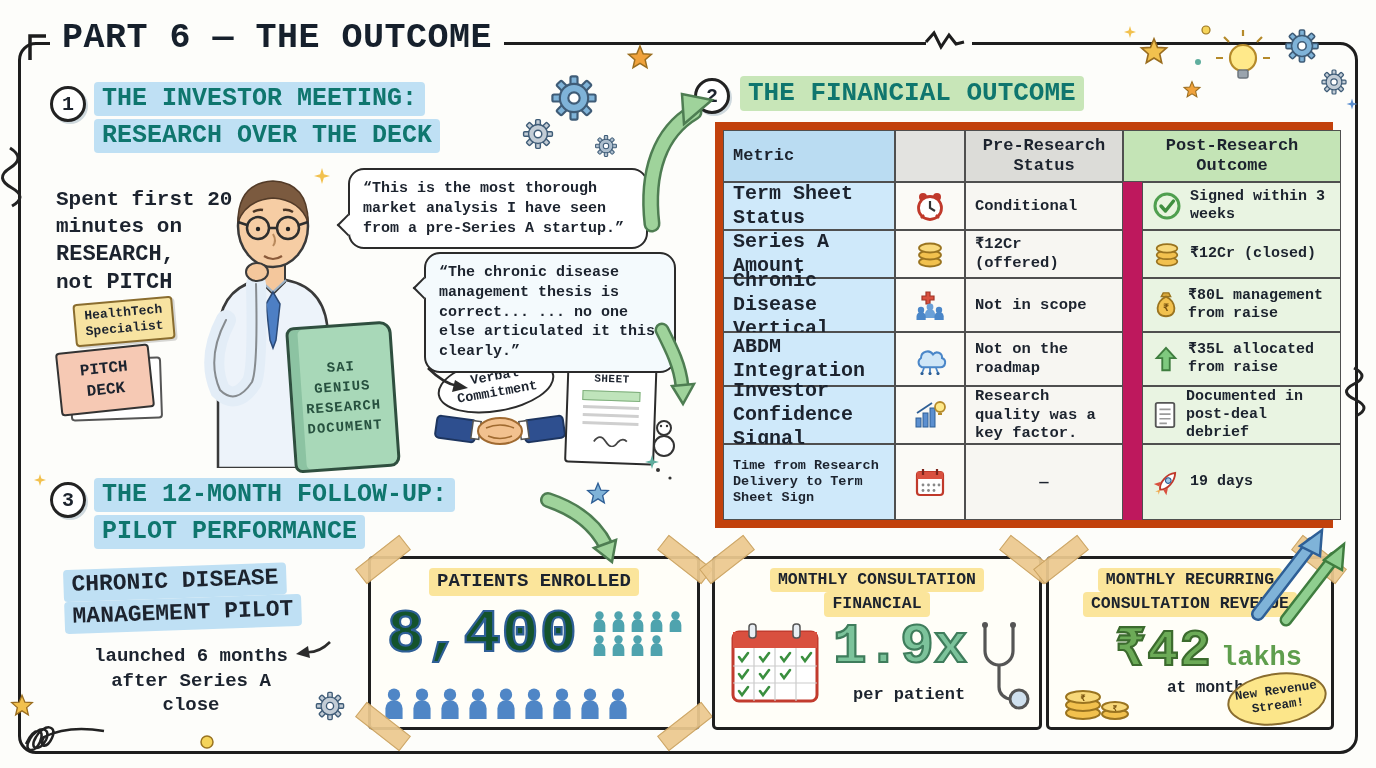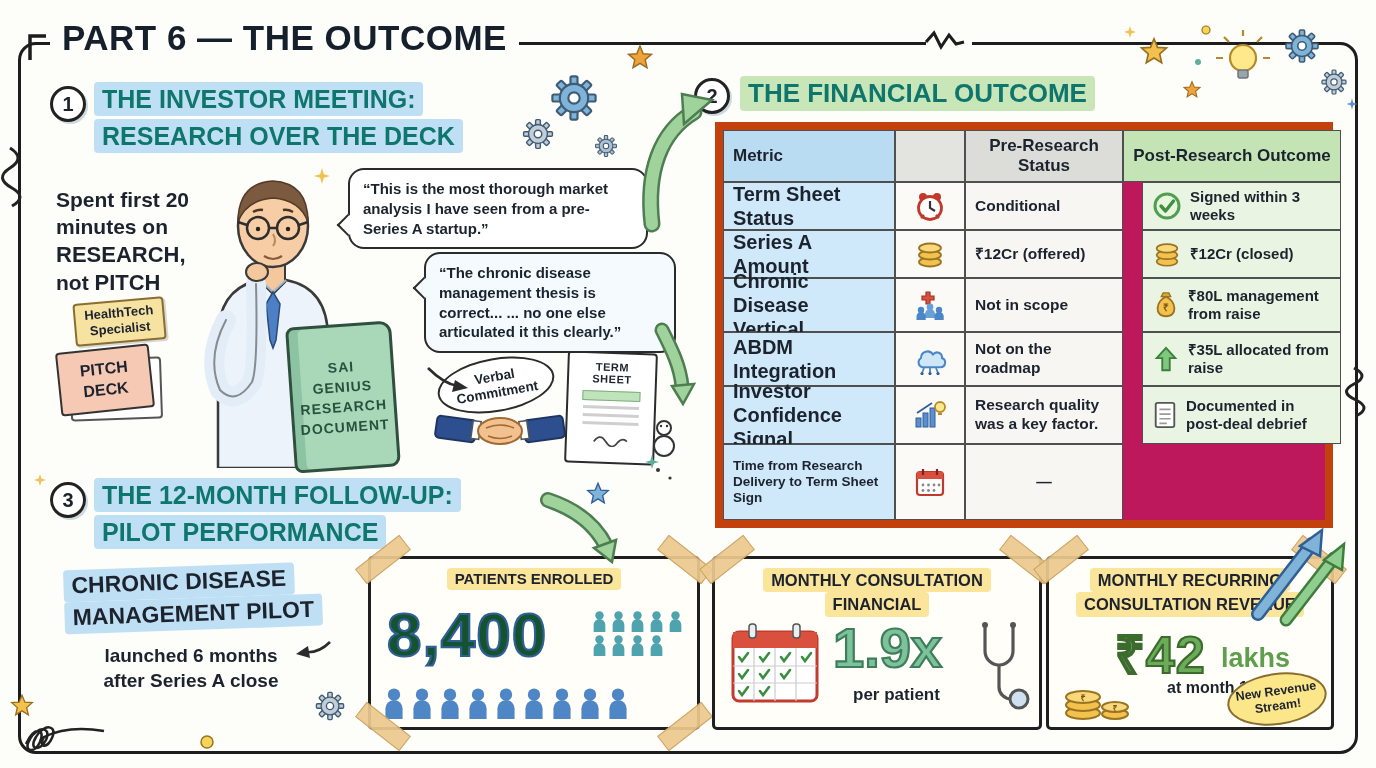--- a/index.html
+++ b/index.html
@@ -1,20 +1,20 @@
 <!DOCTYPE html>
 <html><head>
 <meta charset="utf-8">
 <style>
   * { box-sizing: border-box; margin: 0; padding: 0; }
   html,body { width:1376px; height:768px; }
   .canvas {
     position:relative; width:1376px; height:768px; overflow:hidden;
     background:#fdfdfa; color:#1c232e;
-    font-family:Liberation Sans, sans-serif;
+    font-family:Liberation Mono, monospace;
     padding-left:8px;
   }
   .frame {
     position:absolute; left:18px; top:42px; width:1340px; height:712px;
     border:3.5px solid #1d1d1d; border-radius:18px; z-index:1; background:transparent;
   }
   .main-title {
     position:absolute; left:50px; top:18px; z-index:6; background:#fdfdfa;
     padding:0 12px; font-size:35px; font-weight:800; letter-spacing:.5px; color:#16202c;
   }
@@ -125,21 +125,21 @@
   .card3 { left:1046px; width:288px; }
   .tape {
     position:absolute; width:56px; height:19px; background:#ecc98f; opacity:.93;
     border:1px solid #c9a15f; z-index:12;
   }
   .tape-tl { left:-16px; top:-9px; transform:rotate(-38deg); }
   .tape-tr { right:-16px; top:-9px; transform:rotate(38deg); }
   .tape-bl { left:-16px; bottom:-9px; transform:rotate(38deg); }
   .tape-br { right:-16px; bottom:-9px; transform:rotate(-38deg); }
   .card-title { text-align:center; margin-top:9px; font-weight:800; line-height:1.35; }
-  .card1 .card-title { font-size:15px; }
+  .card1 .card-title { font-size:19px; }
   .card2 .card-title, .card3 .card-title { font-size:16.5px; }
   .big-num {
     font-weight:800; color:#14532d; -webkit-text-stroke:2.2px #2e5f96;
     letter-spacing:1px;
   }
   .v-8400 { position:absolute; left:16px; top:40px; font-size:62px; }
   .pp-rows { position:absolute; right:14px; top:52px; display:flex; flex-direction:column; gap:3px; align-items:flex-start; }
   .pp-row { display:flex; gap:4px; }
   .pp { display:block; }
   .pp use { fill:currentColor; }
@@ -400,20 +400,32 @@
         <circle cx="9" cy="19" r="1.4" fill="#888"></circle>
           <circle cx="14.5" cy="19" r="1.4" fill="#888"></circle>
           <circle cx="20" cy="19" r="1.4" fill="#888"></circle>
           <circle cx="25" cy="19" r="1.4" fill="#888"></circle>
         <circle cx="9" cy="24.5" r="1.4" fill="#888"></circle>
           <circle cx="14.5" cy="24.5" r="1.4" fill="#888"></circle>
           <circle cx="20" cy="24.5" r="1.4" fill="#888"></circle>
       </svg>
     </div>
     <div class="cell c-pre c-pre-dash">—</div>
+    <div class="cell c-post">
+      <svg width="30" height="30" viewBox="0 0 32 32">
+        <g transform="translate(16 16) rotate(42)">
+          <path d="M0 -13 C6 -6 6 6 0 11 C-6 6 -6 -6 0 -13 Z" fill="#fff" stroke="#c0392b" stroke-width="2"></path>
+          <circle cx="0" cy="-2" r="3" fill="#9fc9e8" stroke="#2e5f96" stroke-width="1.2"></circle>
+          <path d="M-5 4 L-9 11 L-3 9 Z" fill="#d9503f"></path>
+            <path d="M5 4 L9 11 L3 9 Z" fill="#d9503f"></path>
+          <path d="M0 11 L2.5 16 L0 14 L-2.5 16 Z" fill="#f0a03c"></path>
+        </g>
+      </svg>
+      <span>19 days</span>
+    </div>
   </div>
 
   <div class="numcircle" style="left:50px; top:482px;">3</div>
   <div class="sec-title s3-title" style="left:94px; top:478px;">
     <span class="hl hl-blue">THE 12-MONTH FOLLOW-UP:</span><br>
     <span class="hl hl-blue">PILOT PERFORMANCE</span>
   </div>
 
   <div class="pilot">
     <span class="hl hl-blue">CHRONIC DISEASE</span><br>

